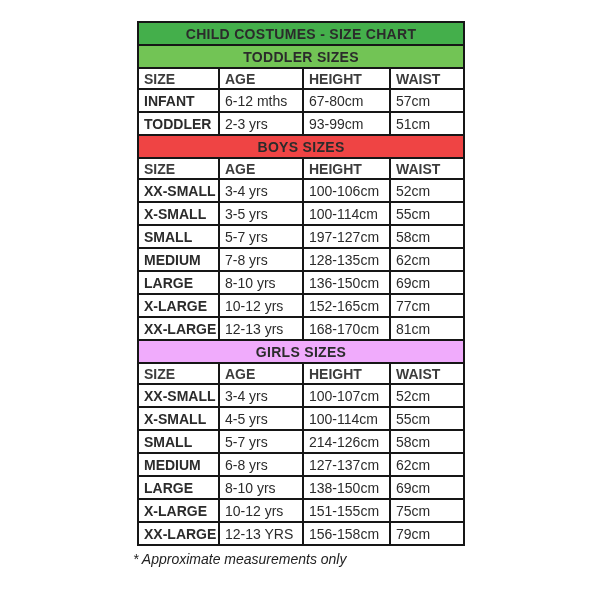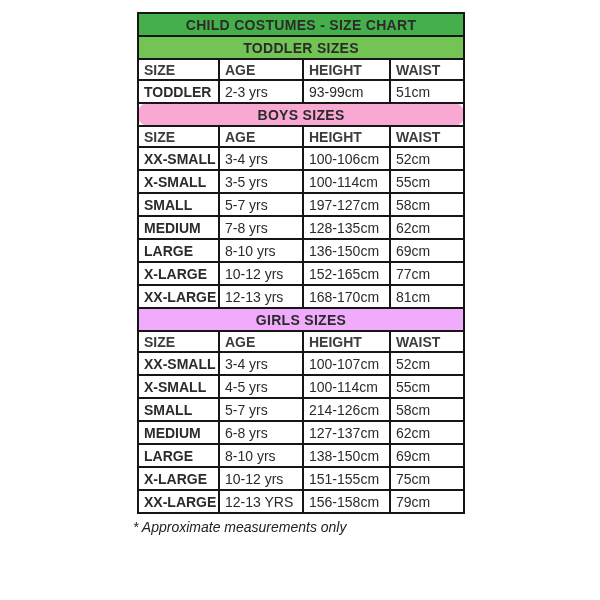--- a/index.html
+++ b/index.html
@@ -6,21 +6,21 @@
     margin: 0;
     padding: 0;
     background: #ffffff;
     width: 600px;
     height: 600px;
     font-family: "Liberation Sans", sans-serif;
   }
   .chart-wrap {
     position: absolute;
     left: 137px;
-    top: 12px;
+    top: 21px;
     width: 365px;
   }
   table.size-chart {
     border-collapse: collapse;
     table-layout: fixed;
     width: 326px;
   }
   table.size-chart td {
     border: 2px solid #161616;
     padding: 0 5px;
@@ -86,27 +86,33 @@
     <tr>
           <td colspan="4" class="band-cell" style="background: rgb(114, 196, 85);">TODDLER SIZES</td>
         </tr>
         <tr class="colhead-row">
           <td>SIZE</td>
           <td>AGE</td>
           <td>HEIGHT</td>
           <td>WAIST</td>
         </tr>
         <tr>
+          <td class="size-name-cell">INFANT</td>
+          <td>6-12 mths</td>
+          <td>67-80cm</td>
+          <td>57cm</td>
+        </tr>
+        <tr>
           <td class="size-name-cell">TODDLER</td>
           <td>2-3 yrs</td>
           <td>93-99cm</td>
           <td>51cm</td>
         </tr>
         <tr>
-          <td colspan="4" class="band-cell" style="background: #f9a8d4; border-radius: 10px;">BOYS SIZES</td>
+          <td colspan="4" class="band-cell" style="background: #ef4444;">BOYS SIZES</td>
         </tr>
         <tr class="colhead-row">
           <td>SIZE</td>
           <td>AGE</td>
           <td>HEIGHT</td>
           <td>WAIST</td>
         </tr>
         <tr>
           <td class="size-name-cell">XX-SMALL</td>
           <td>3-4 yrs</td>

